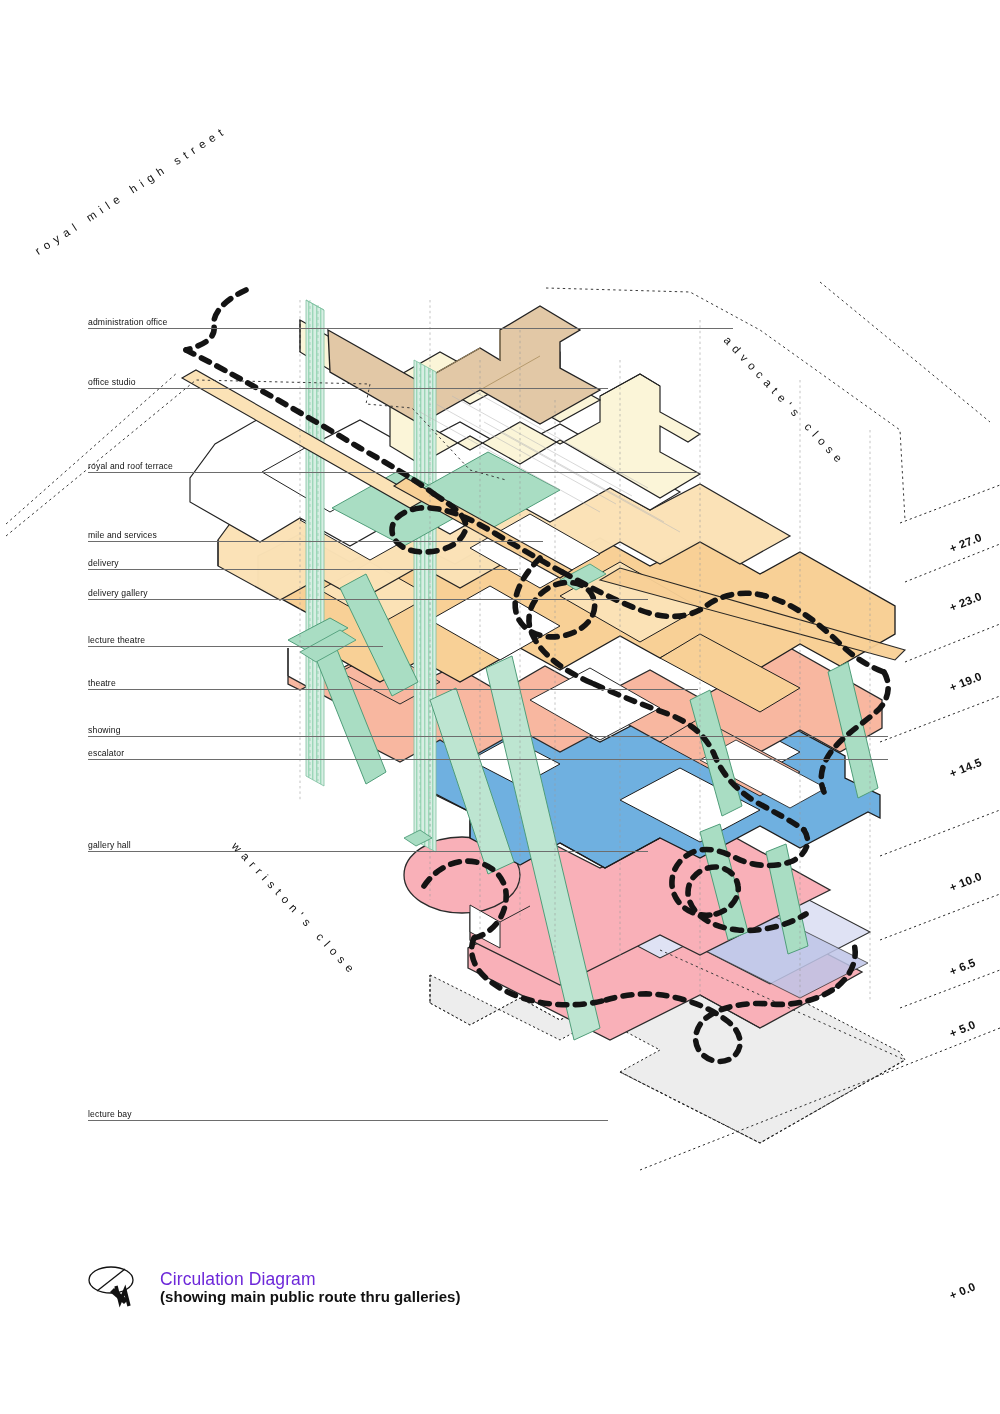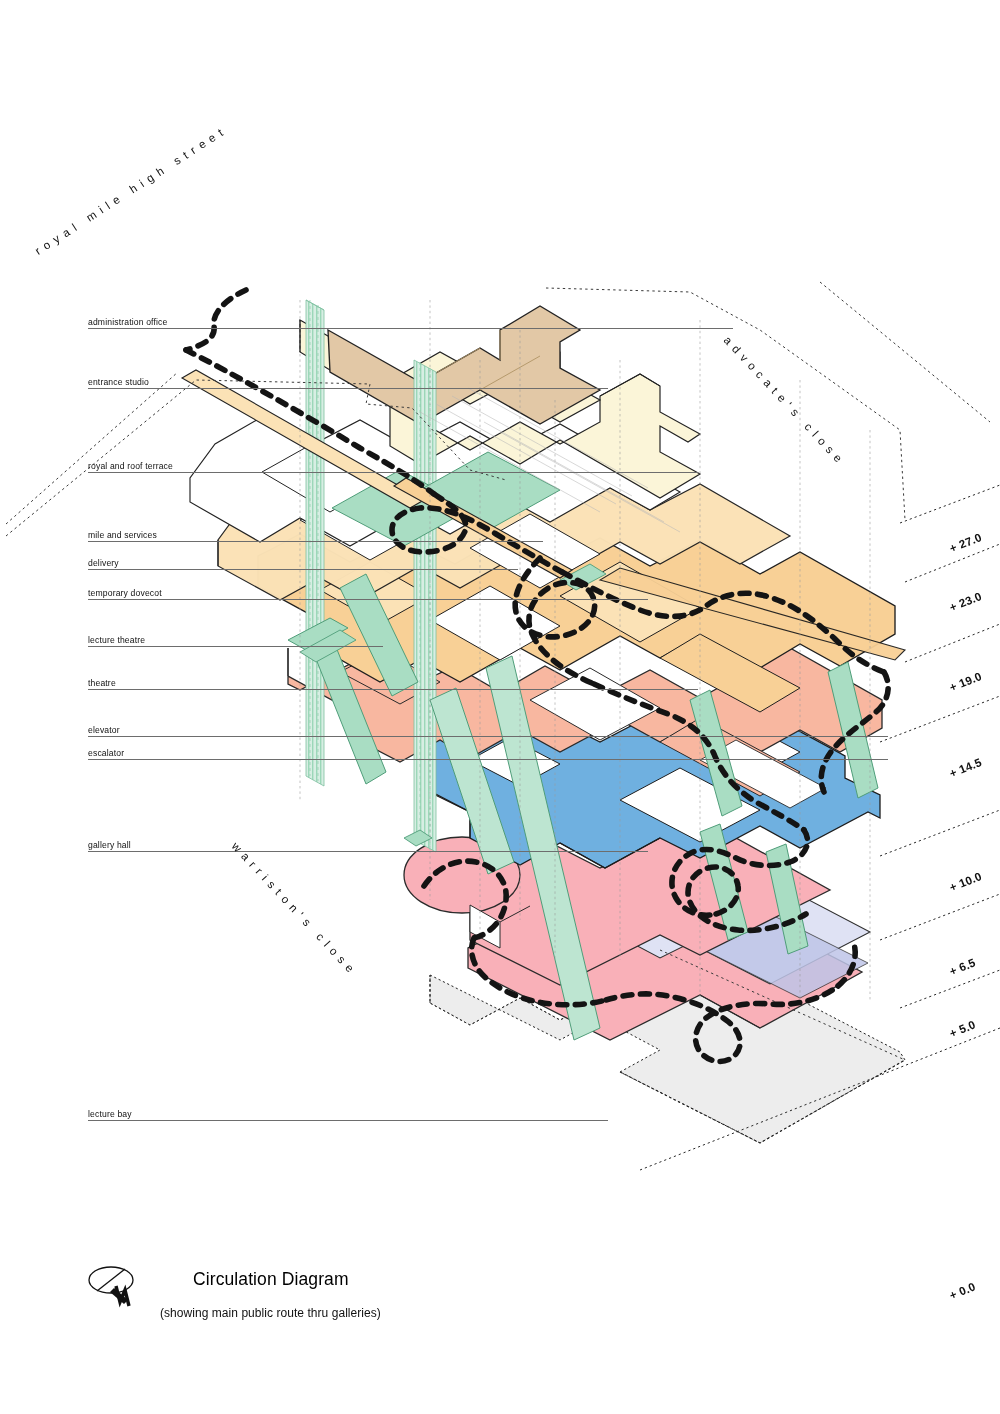--- a/index.html
+++ b/index.html
@@ -44,22 +44,22 @@
     color:#111;
     white-space:nowrap;
     transform-origin:0 50%;
     font-weight:400;
   }
 
   
   #titleblock{position:absolute;left:84px;top:1262px;width:420px;}
   #titleblock .tb-compass{position:absolute;left:0px;top:0px;width:62px;height:48px;}
   #titleblock .tb-text{position:absolute;left:76px;top:8px;}
-  #titleblock .tb-title{font-size:17.5px;letter-spacing:.1px;color:#000000;line-height:1.05;margin-left:33px;}
-  #titleblock .tb-sub{font-size:12px;letter-spacing:.05px;color:#111;margin-top:18px;}
+  #titleblock .tb-title{font-size:17.5px;letter-spacing:.1px;color:#6d28d9;line-height:1.05;}
+  #titleblock .tb-sub{font-size:15px;letter-spacing:.05px;color:#111;margin-top:0;font-weight:bold;}
 </style>
 </head>
 <body>
 
 <div id="sheet">
 
   <svg class="layer" viewBox="0 0 1000 1414">
     <defs>
 
       <pattern id="greenStripe" width="4" height="4" patternUnits="userSpaceOnUse">
@@ -300,49 +300,49 @@
       <path d="M640,1170 L1000,1028"></path>
     </g>
   </svg>
 
   <div class="leaders">
     <div class="leader" style="left:88px;top:329px;">
       <span class="lname">administration office</span>
       <span class="lrule" style="width:645px;"></span>
     </div>
     <div class="leader" style="left:88px;top:389px;">
-      <span class="lname">entrance studio</span>
+      <span class="lname">office studio</span>
       <span class="lrule" style="width:520px;"></span>
     </div>
     <div class="leader" style="left:88px;top:473px;">
       <span class="lname">royal and roof terrace</span>
       <span class="lrule" style="width:610px;"></span>
     </div>
     <div class="leader" style="left:88px;top:542px;">
       <span class="lname">mile and services</span>
       <span class="lrule" style="width:455px;"></span>
     </div>
     <div class="leader" style="left:88px;top:570px;">
       <span class="lname">delivery</span>
       <span class="lrule" style="width:430px;"></span>
     </div>
     <div class="leader" style="left:88px;top:600px;">
-      <span class="lname">temporary dovecot</span>
+      <span class="lname">delivery gallery</span>
       <span class="lrule" style="width:560px;"></span>
     </div>
     <div class="leader" style="left:88px;top:647px;">
       <span class="lname">lecture theatre</span>
       <span class="lrule" style="width:295px;"></span>
     </div>
     <div class="leader" style="left:88px;top:690px;">
       <span class="lname">theatre</span>
       <span class="lrule" style="width:610px;"></span>
     </div>
     <div class="leader" style="left:88px;top:737px;">
-      <span class="lname">elevator</span>
+      <span class="lname">showing</span>
       <span class="lrule" style="width:800px;"></span>
     </div>
     <div class="leader" style="left:88px;top:760px;">
       <span class="lname">escalator</span>
       <span class="lrule" style="width:800px;"></span>
     </div>
     <div class="leader" style="left:88px;top:852px;">
       <span class="lname">gallery hall</span>
       <span class="lrule" style="width:560px;"></span>
     </div>

